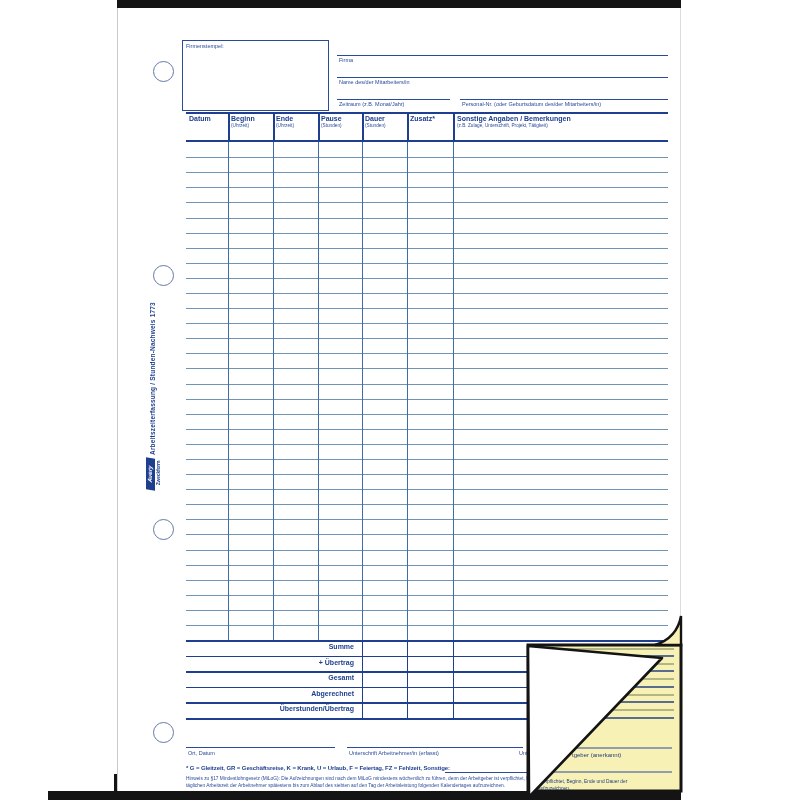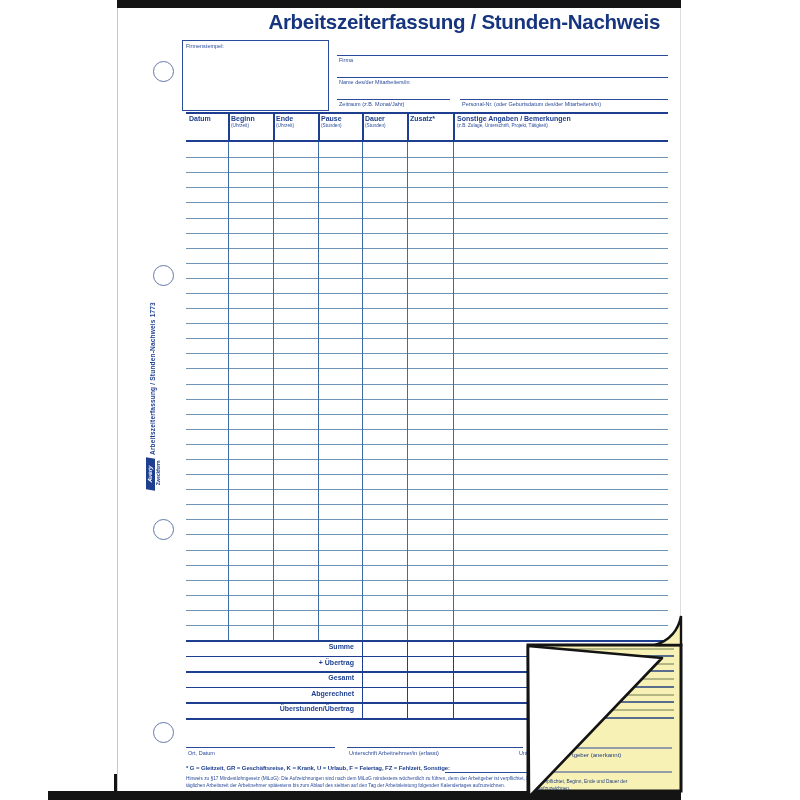--- a/index.html
+++ b/index.html
@@ -50,21 +50,20 @@
   <div class="hole" style="left:153px;top:265px;"></div>
   <div class="hole" style="left:153px;top:519px;"></div>
   <div class="hole" style="left:153px;top:722px;"></div>
 
   <div id="vertical-label">Arbeitszeiterfassung / Stunden-Nachweis 1773</div>
   <div id="brand">
     <div class="flag">Avery</div>
     <div class="zweck">Zweckform</div>
   </div>
 
-  <div id="title">Arbeitszeiterfassung / Stunden-Nachweis</div>
 
   <div id="stampbox">
     <span>Firmenstempel:</span>
   </div>
 
   <div class="fieldline" style="left:337px;top:55px;width:331px;"></div>
   <div class="fieldlabel" style="left:339px;top:57px;">Firma</div>
   <div class="fieldline" style="left:337px;top:77px;width:331px;"></div>
   <div class="fieldlabel" style="left:339px;top:79px;">Name des/der Mitarbeiters/in</div>
   <div class="fieldline" style="left:337px;top:99px;width:113px;"></div>

